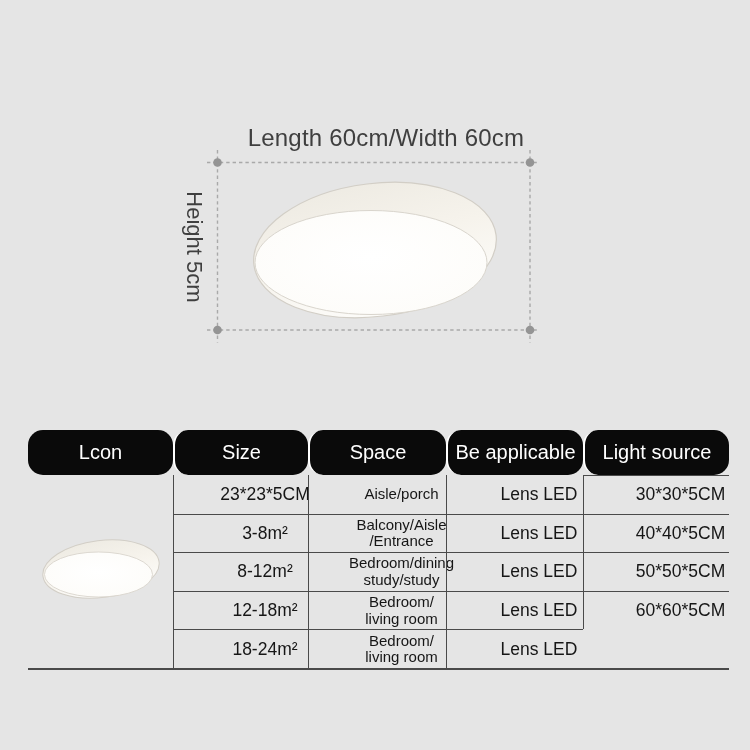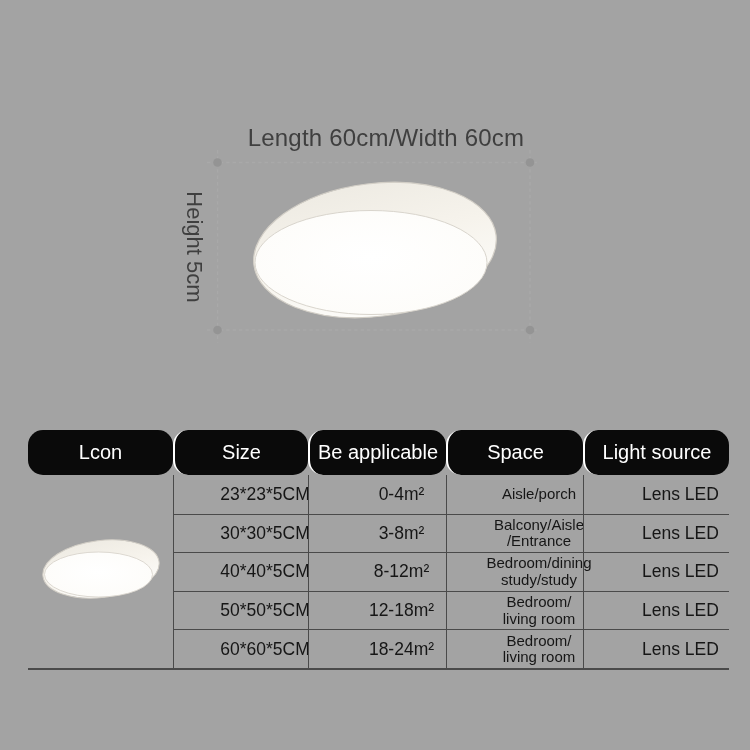--- a/index.html
+++ b/index.html
@@ -1,17 +1,17 @@
 <!DOCTYPE html>
 <html><head>
 <meta charset="utf-8">
 <style>
   html,body{margin:0;padding:0;background:#fff;}
   .stage{
-    position:relative;width:750px;height:750px;background:#a3a3a3;overflow:hidden;
+    position:relative;width:750px;height:750px;background:#e5e5e5;overflow:hidden;
     font-family:"Liberation Sans", sans-serif;
   }
   
   .dim-title{
     position:absolute;left:236px;top:124px;width:300px;text-align:center;
     font-size:24px;color:#3f3f3f;white-space:nowrap;letter-spacing:.2px;
   }
   .dim-height-label{
     position:absolute;left:129px;top:234px;width:130px;height:26px;line-height:26px;
     text-align:center;font-size:22px;color:#3f3f3f;white-space:nowrap;
@@ -85,35 +85,34 @@
       <g transform="rotate(-7 375 250)">
         <ellipse cx="375" cy="250" rx="122" ry="66.5" fill="url(#rimG)" stroke="#d2cec6" stroke-width="1.2"></ellipse>
       </g>
       <ellipse cx="371" cy="262.5" rx="116" ry="52" fill="url(#faceG)" stroke="#d9d5cd" stroke-width="1"></ellipse>
     </g>
   </svg>
 
   <div class="spec-table">
     <div class="th">Lcon</div>
     <div class="th">Size</div>
+    <div class="th">Space</div>
     <div class="th">Be applicable</div>
-    <div class="th">Space</div>
     <div class="th">Light source</div>
 
     <div class="icon-cell">
       <svg width="124" height="64" viewBox="0 0 124 64">
         <g transform="rotate(-7 62 30)">
           <ellipse cx="62" cy="30" rx="58.5" ry="28.5" fill="url(#rimG)" stroke="#d2cec6" stroke-width="1"></ellipse>
         </g>
         <ellipse cx="59.5" cy="35.5" rx="54" ry="22.5" fill="url(#faceG)" stroke="#d9d5cd" stroke-width="0.9"></ellipse>
       </svg>
     </div>
 
     <div class="td">23*23*5CM</div>
-    <div class="td">0-4m²</div>
     <div class="td app">Aisle/porch</div>
     <div class="td">Lens LED</div>
 
     <div class="td rtop">30*30*5CM</div>
     <div class="td rtop">3-8m²</div>
     <div class="td rtop app">Balcony/Aisle
 /Entrance</div>
     <div class="td rtop">Lens LED</div>
 
     <div class="td rtop">40*40*5CM</div>

